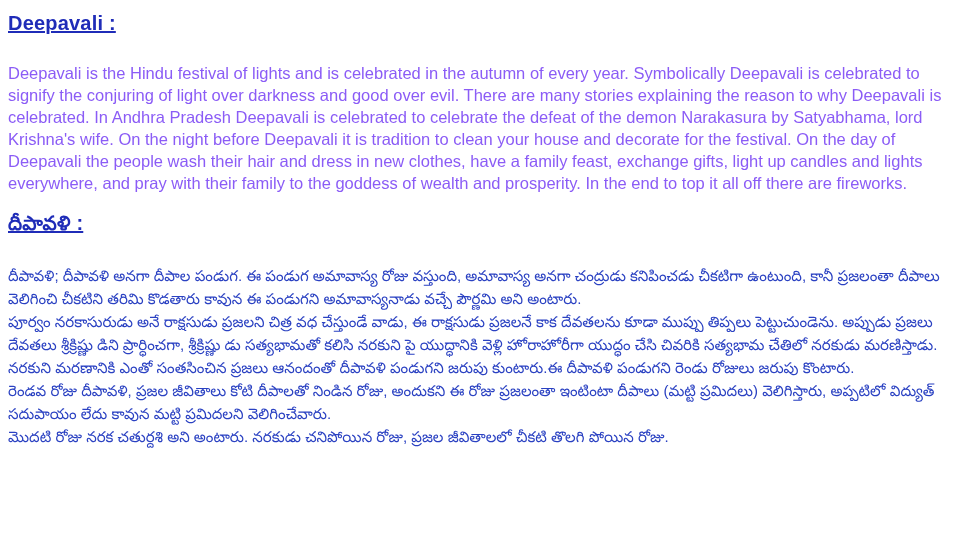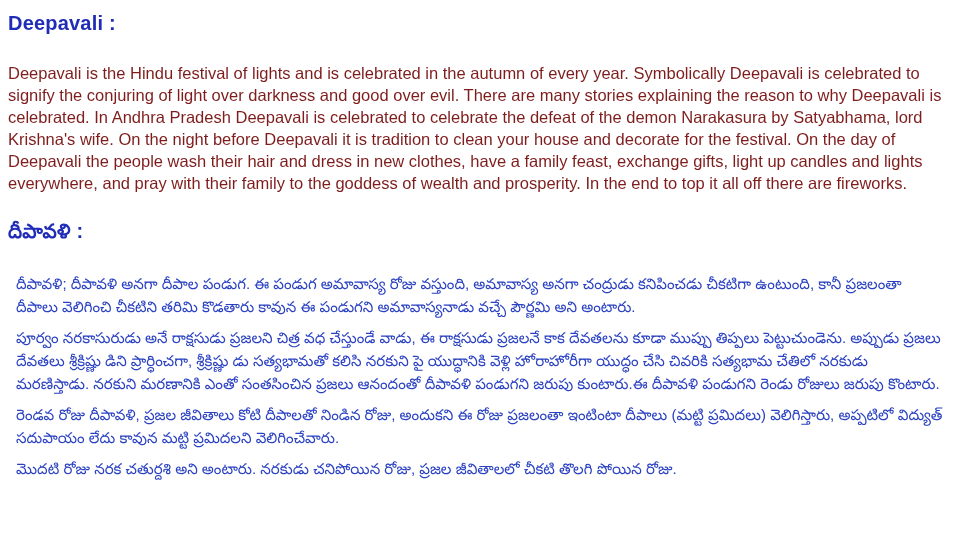--- a/index.html
+++ b/index.html
@@ -7,43 +7,44 @@
   }
   body {
     margin: 8px;
     width: 944px;
     font-family: "Liberation Sans", sans-serif;
     -webkit-font-smoothing: antialiased;
   }
   .doc-title {
     font-size: 20px;
     font-weight: bold;
+    text-decoration: underline;
     color: var(--heading-blue, #1f2cb8);
     margin: 4px 0 0 0;
     letter-spacing: 0.2px;
   }
   .para-en {
     margin: 27px 0 0 0;
     font-size: 16.5px;
     line-height: 22px;
-    color: #7f1d1d;
+    color: #8b5cf6;
     max-width: 944px;
   }
   .doc-title.telugu {
-    margin-top: 26px;
+    margin-top: 18px;
   }
   .body-te {
     margin-top: 24px;
     color: var(--telugu-blue, #2a41c2);
     font-size: 15px;
     line-height: 23px;
     max-width: 944px;
   }
   .body-te p {
-    margin: 8px;
+    margin: 0;
     padding: 0;
   }
 </style>
 </head>
 <body style="background: rgb(255, 255, 255);">
 
 <div>
 
   <h1 class="doc-title">Deepavali :</h1>
 

